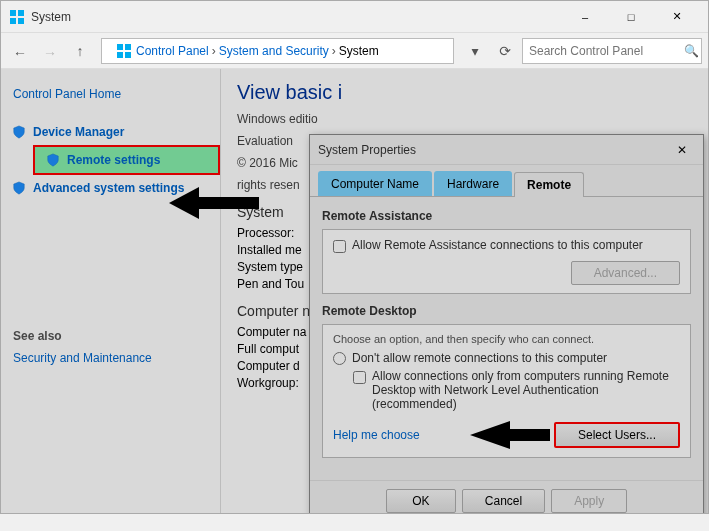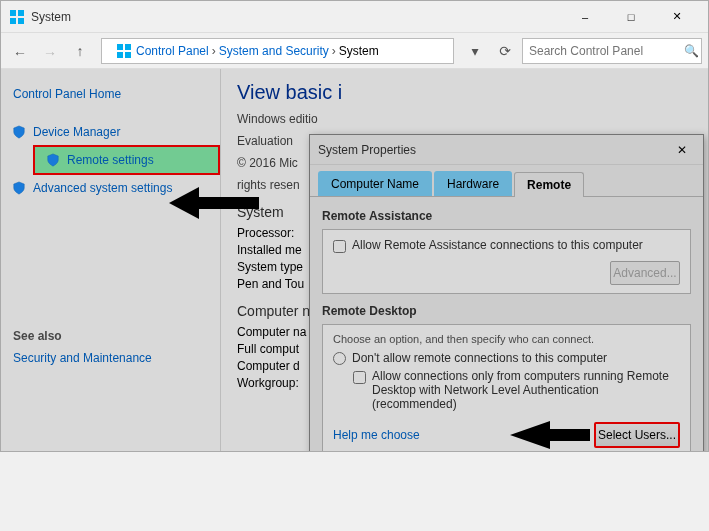--- a/index.html
+++ b/index.html
@@ -1,19 +1,19 @@
 <!DOCTYPE html>
 <html><head>
   <meta charset="utf-8">
   <style>
     * { box-sizing: border-box; margin: 0; padding: 0; }
     body { font-family: 'Segoe UI', Arial, sans-serif; font-size: 12px; background: #f0f0f0; width: 709px; height: 531px; overflow: hidden; }
 
     
-    .window-chrome { background: #f0f0f0; border: 1px solid #aaa; width: 709px; height: 452px; display: flex; flex-direction: column; }
+    .window-chrome { background: #f0f0f0; border: 1px solid #aaa; width: 709px; height: 514px; display: flex; flex-direction: column; }
     .title-bar { background: #f0f0f0; height: 32px; display: flex; align-items: center; padding: 0 8px; border-bottom: 1px solid #ddd; }
     .title-bar-icon { width: 16px; height: 16px; margin-right: 6px; }
     .title-bar-text { font-size: 12px; color: #333; flex: 1; }
     .title-bar-buttons { display: flex; gap: 0; }
     .title-bar-btn { width: 46px; height: 30px; border: none; background: transparent; cursor: pointer; font-size: 11px; display: flex; align-items: center; justify-content: center; }
 
     
     .address-bar { background: #f0f0f0; height: 36px; display: flex; align-items: center; padding: 0 6px; border-bottom: 1px solid #ddd; gap: 4px; }
     .nav-btn { width: 26px; height: 26px; border: none; background: transparent; cursor: pointer; border-radius: 2px; font-size: 14px; display: flex; align-items: center; justify-content: center; color: #555; }
     .nav-btn.disabled { color: #bbb; cursor: default; }
@@ -26,21 +26,21 @@
 
     
     .main-area { display: flex; flex: 1; overflow: hidden; position: relative; }
 
     
     .sidebar { width: 220px; background: white; border-right: 1px solid #ddd; padding: 12px 0; overflow-y: auto; }
     .sidebar-home { padding: 6px 12px; color: #0066cc; cursor: pointer; font-size: 12px; }
     .sidebar-item { padding: 5px 12px 5px 10px; display: flex; align-items: center; gap: 6px; cursor: pointer; font-size: 12px; color: #0066cc; }
     .sidebar-item.highlighted { border: 2px solid red; background: #86efac; margin-left: 32px; }
     .shield-icon { width: 16px; height: 16px; display: inline-flex; align-items: center; justify-content: center; }
-    .sidebar-item-label { color: #0066cc; }
+    .sidebar-item-label { color: #0066cc; font-weight: bold; }
     .sidebar-spacer { height: 12px; }
     .see-also { padding: 8px 12px 4px; font-size: 12px; color: #555; font-weight: bold; }
     .see-also-item { padding: 4px 12px; color: #0066cc; cursor: pointer; font-size: 12px; }
 
     
     .content { flex: 1; background: white; padding: 12px 16px; overflow-y: auto; }
     .view-basic-heading { font-size: 20px; color: #003399; font-weight: normal; margin-bottom: 8px; }
     .content-section { margin-bottom: 8px; font-size: 12px; color: #444; }
     .system-section-heading { font-size: 14px; margin: 12px 0 6px; color: #333; }
     .system-row { margin: 3px 0; font-size: 12px; }
@@ -57,21 +57,21 @@
     .tab { padding: 5px 12px; font-size: 12px; cursor: pointer; border: 1px solid transparent; border-bottom: none; background: #7dd3fc; margin-right: 2px; border-radius: 3px 3px 0 0; }
     .tab.active { background: #f0f0f0; border-color: #bbb; border-bottom-color: #f0f0f0; font-weight: bold; position: relative; bottom: -1px; }
 
     
     .dialog-body { padding: 12px; }
     .dialog-section-label { font-size: 12px; font-weight: bold; color: #333; margin-bottom: 6px; }
     .dialog-group { border: 1px solid #bbb; padding: 8px 10px; margin-bottom: 10px; background: white; }
     .dialog-group-title { font-size: 11px; color: #555; margin-bottom: 6px; }
     .checkbox-row { display: flex; align-items: flex-start; gap: 6px; font-size: 12px; color: #333; }
     .checkbox-row input[type=checkbox] { margin-top: 2px; }
-    .btn { padding: 4px 2px; font-size: 12px; border: 1px solid #adadad; background: linear-gradient(to bottom, #f6f6f6, #e0e0e0); cursor: pointer; border-radius: 2px; min-width: 70px; }
+    .btn { padding: 4px 22px; font-size: 12px; border: 1px solid #adadad; background: linear-gradient(to bottom, #f6f6f6, #e0e0e0); cursor: pointer; border-radius: 2px; min-width: 70px; }
     .btn:disabled { color: #aaa; cursor: default; background: #f0f0f0; }
     .btn.highlighted { border: 2px solid red; }
 
     .radio-row { display: flex; align-items: center; gap: 6px; font-size: 12px; color: #333; margin: 4px 0; }
     .radio-row input[type=radio] { margin: 0; }
     .indent { margin-left: 20px; }
     .help-link { color: #0066cc; cursor: pointer; font-size: 12px; text-decoration: none; }
 
     .dialog-footer { padding: 8px; border-top: 1px solid #ddd; display: flex; justify-content: center; gap: 6px; background: #f0f0f0; }
 

